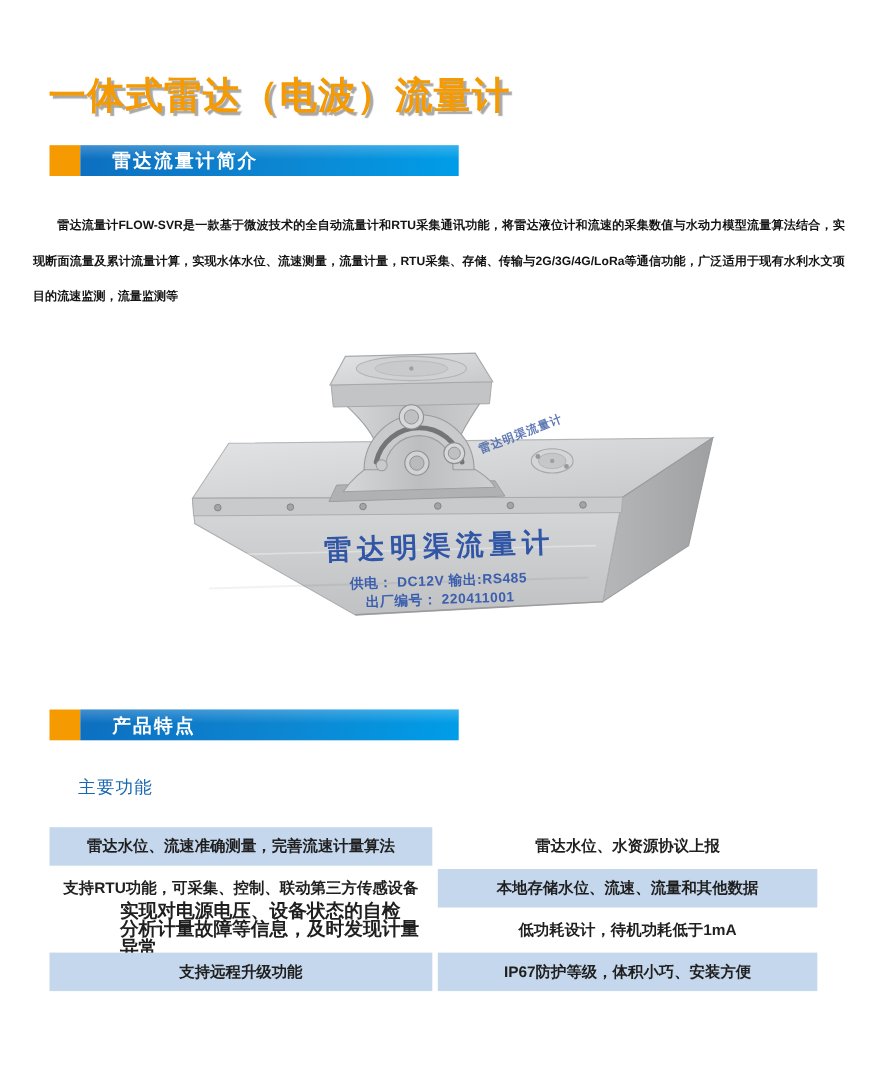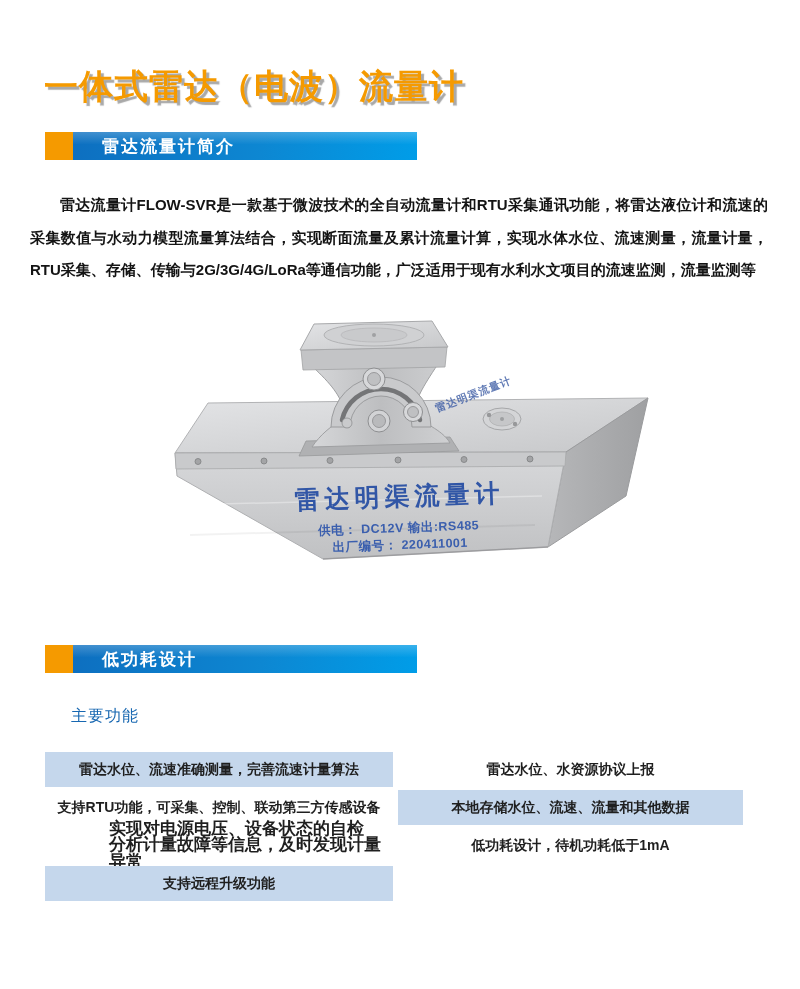--- a/index.html
+++ b/index.html
@@ -27,21 +27,21 @@
     background:
       linear-gradient(to bottom, rgba(255,255,255,.22), rgba(255,255,255,0) 45%),
       linear-gradient(100deg, #0d6fc0 0%, #0d87d2 55%, #009de8 100%);
     color:#fff; font-weight:bold; font-size:17px; letter-spacing:2px; white-space:nowrap;
   }
   .banner-intro { top:132px; }
   .banner-features { top:645px; }
 
   .intro-p {
     position:absolute; left:30px; top:189px; width:738px;
-    font-size:15px; line-height:32.5px; font-weight:bold; color:#141414;
+    font-size:11px; line-height:32.5px; font-weight:bold; color:#141414;
     text-align:justify; text-indent:2em; margin:0;
   }
 
   .figure { position:absolute; left:150px; top:300px; width:500px; height:280px; }
   .figure svg { display:block; }
 
   .subtitle {
     position:absolute; left:71px; top:706px; margin:0;
     font-size:16px; font-weight:500; color:#1767b1; letter-spacing:1px;
   }
@@ -150,34 +150,35 @@
         <text x="248" y="232" text-anchor="middle" font-size="12.5" font-weight="bold" fill="#3b5fae" style="letter-spacing:0.5px">供电： DC12V  输出:RS485</text>
         <text x="249" y="249" text-anchor="middle" font-size="12.5" font-weight="bold" fill="#3b5fae" style="letter-spacing:0.5px">出厂编号： 220411001</text>
       </g>
       <path d="M398,247 L173,259" stroke="#919294" stroke-width="1.5" opacity="0.7" fill="none"></path>
     </svg>
   </div>
 
   <div class="banner banner-features">
     <div class="sq"></div>
     <div class="bar">
-      <span>低功耗设计</span>
+      <span>产品特点</span>
     </div>
   </div>
 
   <h2 class="subtitle">主要功能</h2>
 
   <div class="features-grid">
     <div class="fcell c-blue">雷达水位、流速准确测量，完善流速计量算法</div>
     <div class="fcell c-white">雷达水位、水资源协议上报</div>
 
     <div class="fcell c-white">支持RTU功能，可采集、控制、联动第三方传感设备</div>
 
     <div class="fcell c-blue">本地存储水位、流速、流量和其他数据</div>
     <div class="fcell c-white left-align">实现对电源电压、设备状态的自检
 分析计量故障等信息，及时发现计量异常</div>
 
     <div class="fcell c-white">低功耗设计，待机功耗低于1mA</div>
     <div class="fcell c-blue">支持远程升级功能</div>
 
+    <div class="fcell c-blue">IP67防护等级，体积小巧、安装方便</div>
   </div>
 
 </div>
 
 </body></html>

